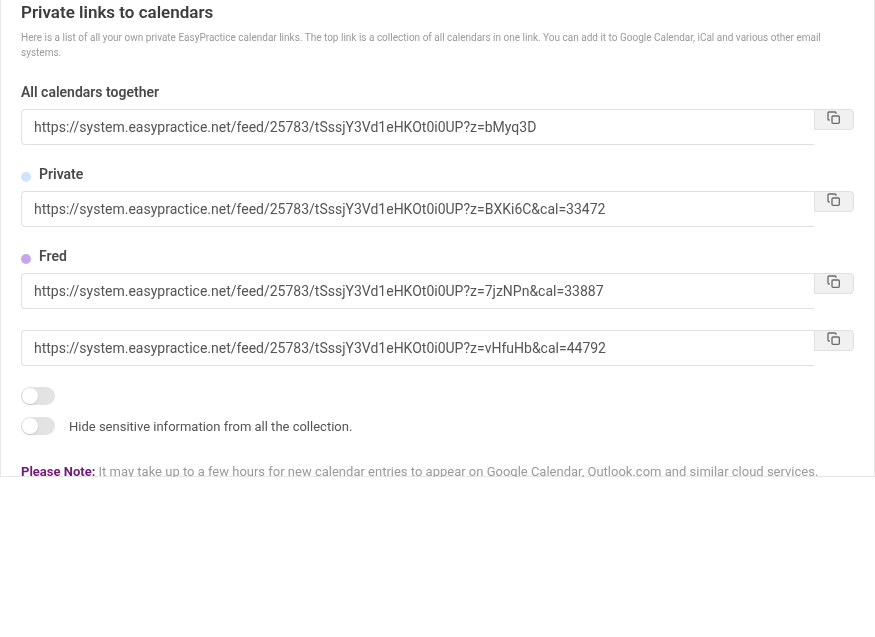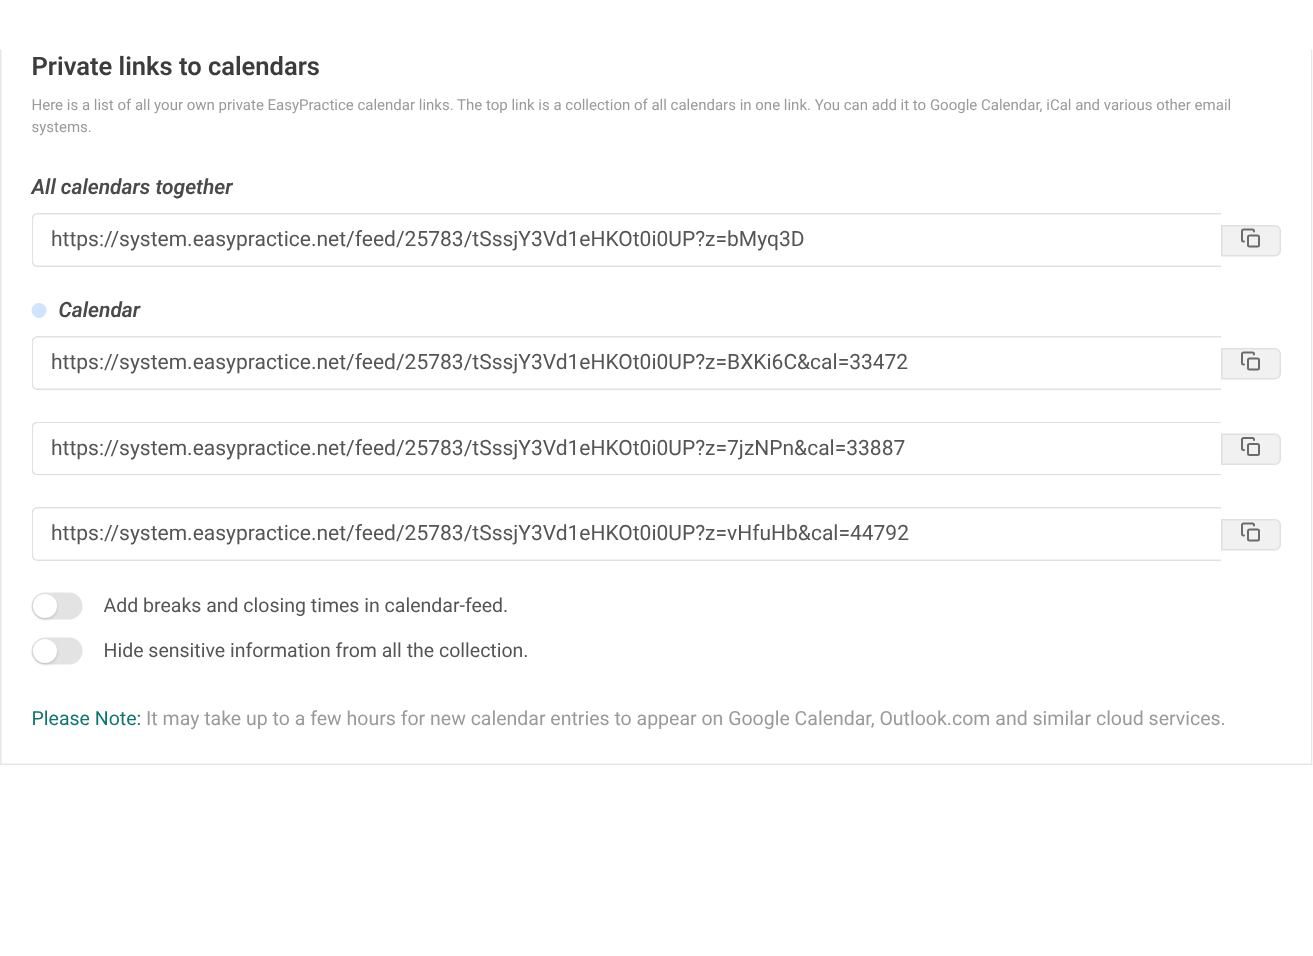--- a/index.html
+++ b/index.html
@@ -9,56 +9,54 @@
     color: #333;
     font-size: 14px;
   }
   .panel {
     width: 875px;
     height: 477px;
     border: 1px solid #e6e6e6;
     border-top: none;
     padding: 2px 20px;
     position: relative;
-    margin-top: 33px;
   }
   .title {
     font-size: 17px;
     font-weight: 600;
     color: #3c3c3c;
     margin-bottom: 8px;
   }
   .desc {
     font-size: 10px;
     color: #9a9a9a;
     line-height: 1.5;
     margin-bottom: 24px;
   }
   .cal-block { margin-bottom: 21px; }
   .cal-label-row {
     display: flex;
-    align-items: center;
+    align-items: flex-end;
     gap: 8px;
     margin-bottom: 9px;
-    font-style: italic;
   }
   .dot {
     width: 10px;
     height: 10px;
     border-radius: 50%;
     flex: none;
   }
   .cal-label {
     font-size: 14px;
     font-weight: 600;
     color: #4a4a4a;
   }
   .url-row {
     display: flex;
-    align-items: center;
+    align-items: flex-start;
   }
   .url-input {
     flex: 1;
     border: 1px solid #e0e0e0;
     border-right: none;
     border-radius: 4px 0 0 4px;
     padding: 9px 12px;
     font-size: 14px;
     color: #555;
     background: #fff;
@@ -106,21 +104,21 @@
   .toggle-label {
     font-size: 13px;
     color: #555;
   }
   .note {
     margin-top: 27px;
     font-size: 13px;
     color: #9a9a9a;
     line-height: 1.5;
   }
-  .note-label { font-weight: 400; color: #0f766e; }
+  .note-label { font-weight: 700; color: #701a75; }
 </style>
 </head>
 <body>
 
 <div class="panel">
   <div class="title">Private links to calendars</div>
   <div class="desc">Here is a list of all your own private EasyPractice calendar links. The top link is a collection of all calendars in one link. You can add it to Google Calendar, iCal and various other email systems.</div>
 
   <div id="cal-list">
       <div class="cal-block">
@@ -133,33 +131,37 @@
             <span><svg viewBox="0 0 24 24" fill="none" stroke="currentColor" stroke-width="2" stroke-linecap="round" stroke-linejoin="round">
                 <rect x="9" y="9" width="11" height="11" rx="1.5"></rect>
                 <path d="M5 15H4.5A1.5 1.5 0 0 1 3 13.5v-9A1.5 1.5 0 0 1 4.5 3h9A1.5 1.5 0 0 1 15 4.5V5"></path>
               </svg></span>
           </button>
         </div>
       </div>
       <div class="cal-block">
         <div class="cal-label-row">
           <span class="dot" style="background: rgb(207, 228, 255);"></span>
-          <span class="cal-label">Calendar</span>
+          <span class="cal-label">Private</span>
         </div>
         <div class="url-row">
           <input class="url-input" type="text" readonly="" value="https://system.easypractice.net/feed/25783/tSssjY3Vd1eHKOt0i0UP?z=BXKi6C&amp;cal=33472" style="">
           <button class="copy-btn">
             <span><svg viewBox="0 0 24 24" fill="none" stroke="currentColor" stroke-width="2" stroke-linecap="round" stroke-linejoin="round">
                 <rect x="9" y="9" width="11" height="11" rx="1.5"></rect>
                 <path d="M5 15H4.5A1.5 1.5 0 0 1 3 13.5v-9A1.5 1.5 0 0 1 4.5 3h9A1.5 1.5 0 0 1 15 4.5V5"></path>
               </svg></span>
           </button>
         </div>
       </div>
       <div class="cal-block">
+        <div class="cal-label-row">
+          <span class="dot" style="background: rgb(199, 166, 232);"></span>
+          <span class="cal-label">Fred</span>
+        </div>
         <div class="url-row">
           <input class="url-input" type="text" readonly="" value="https://system.easypractice.net/feed/25783/tSssjY3Vd1eHKOt0i0UP?z=7jzNPn&amp;cal=33887" style="">
           <button class="copy-btn">
             <span><svg viewBox="0 0 24 24" fill="none" stroke="currentColor" stroke-width="2" stroke-linecap="round" stroke-linejoin="round">
                 <rect x="9" y="9" width="11" height="11" rx="1.5"></rect>
                 <path d="M5 15H4.5A1.5 1.5 0 0 1 3 13.5v-9A1.5 1.5 0 0 1 4.5 3h9A1.5 1.5 0 0 1 15 4.5V5"></path>
               </svg></span>
           </button>
         </div>
       </div>
@@ -174,21 +176,20 @@
           </button>
         </div>
       </div>
     </div>
 
   <div id="toggle-list" style="margin-top:4px;">
       <div class="toggle-row">
         <div class="toggle">
           <div class="knob"></div>
         </div>
-        <span class="toggle-label">Add breaks and closing times in calendar-feed.</span>
       </div>
       <div class="toggle-row">
         <div class="toggle">
           <div class="knob"></div>
         </div>
         <span class="toggle-label">Hide sensitive information from all the collection.</span>
       </div>
     </div>
 
   <div class="note">

